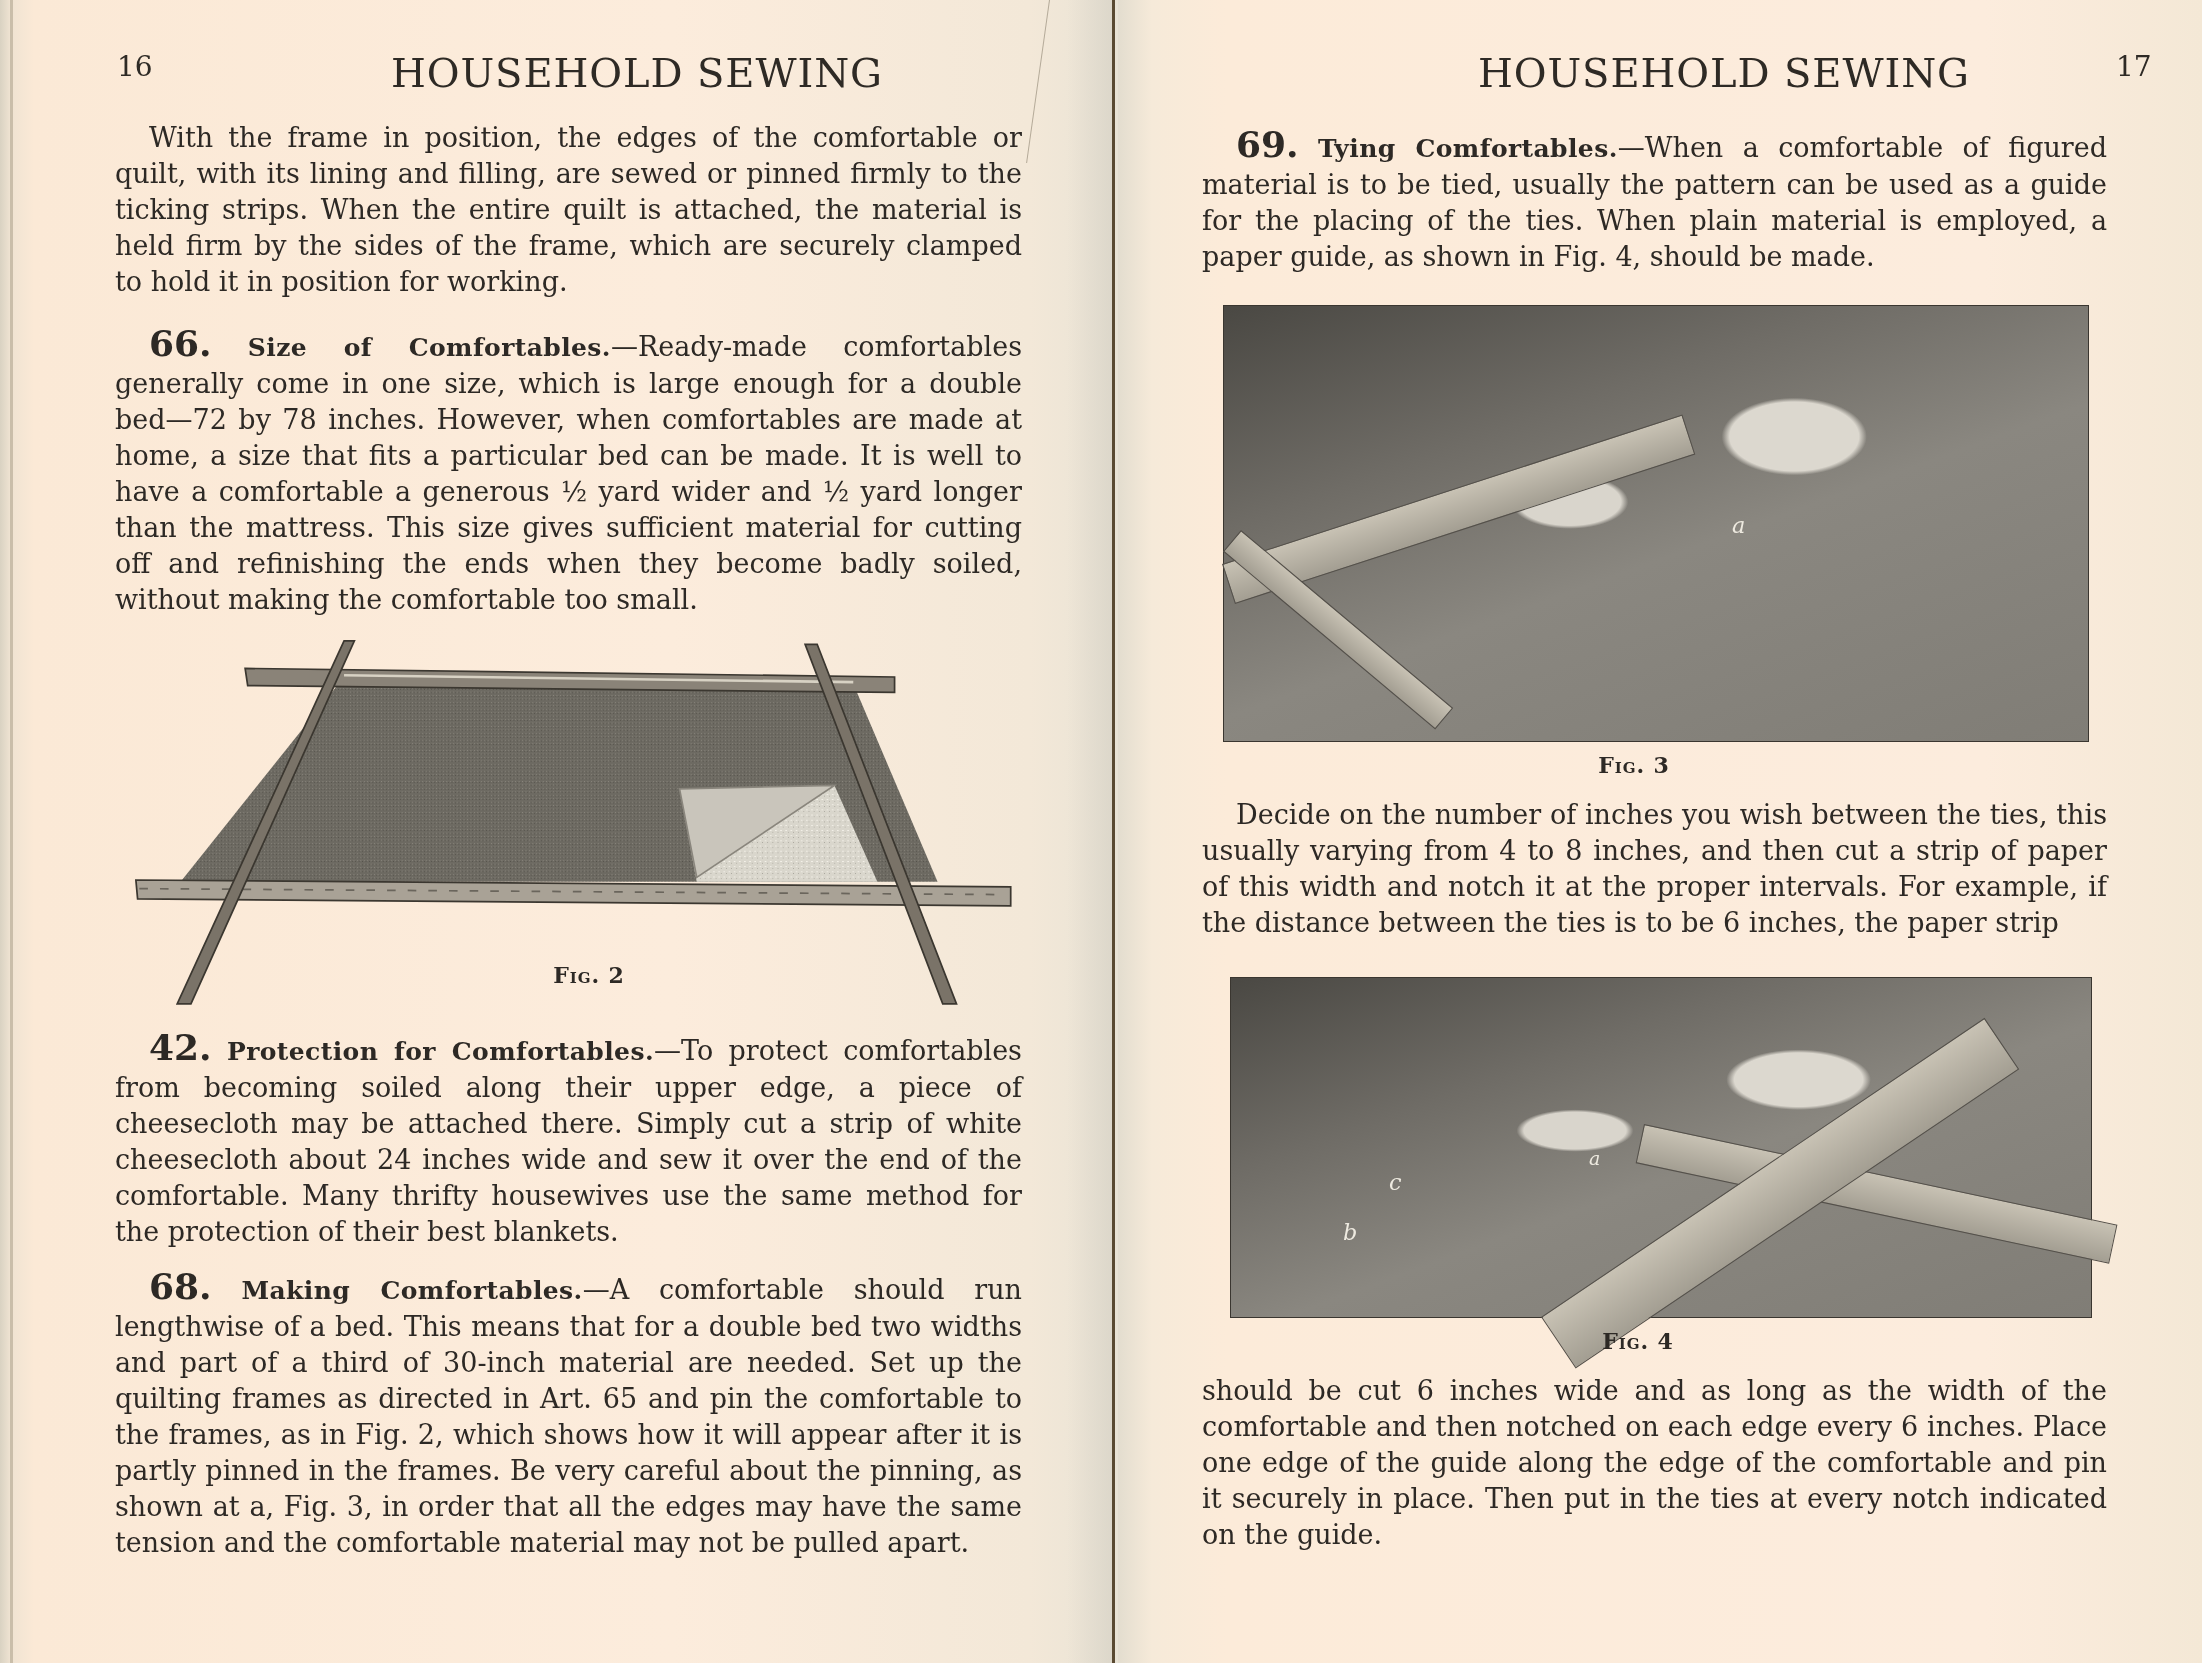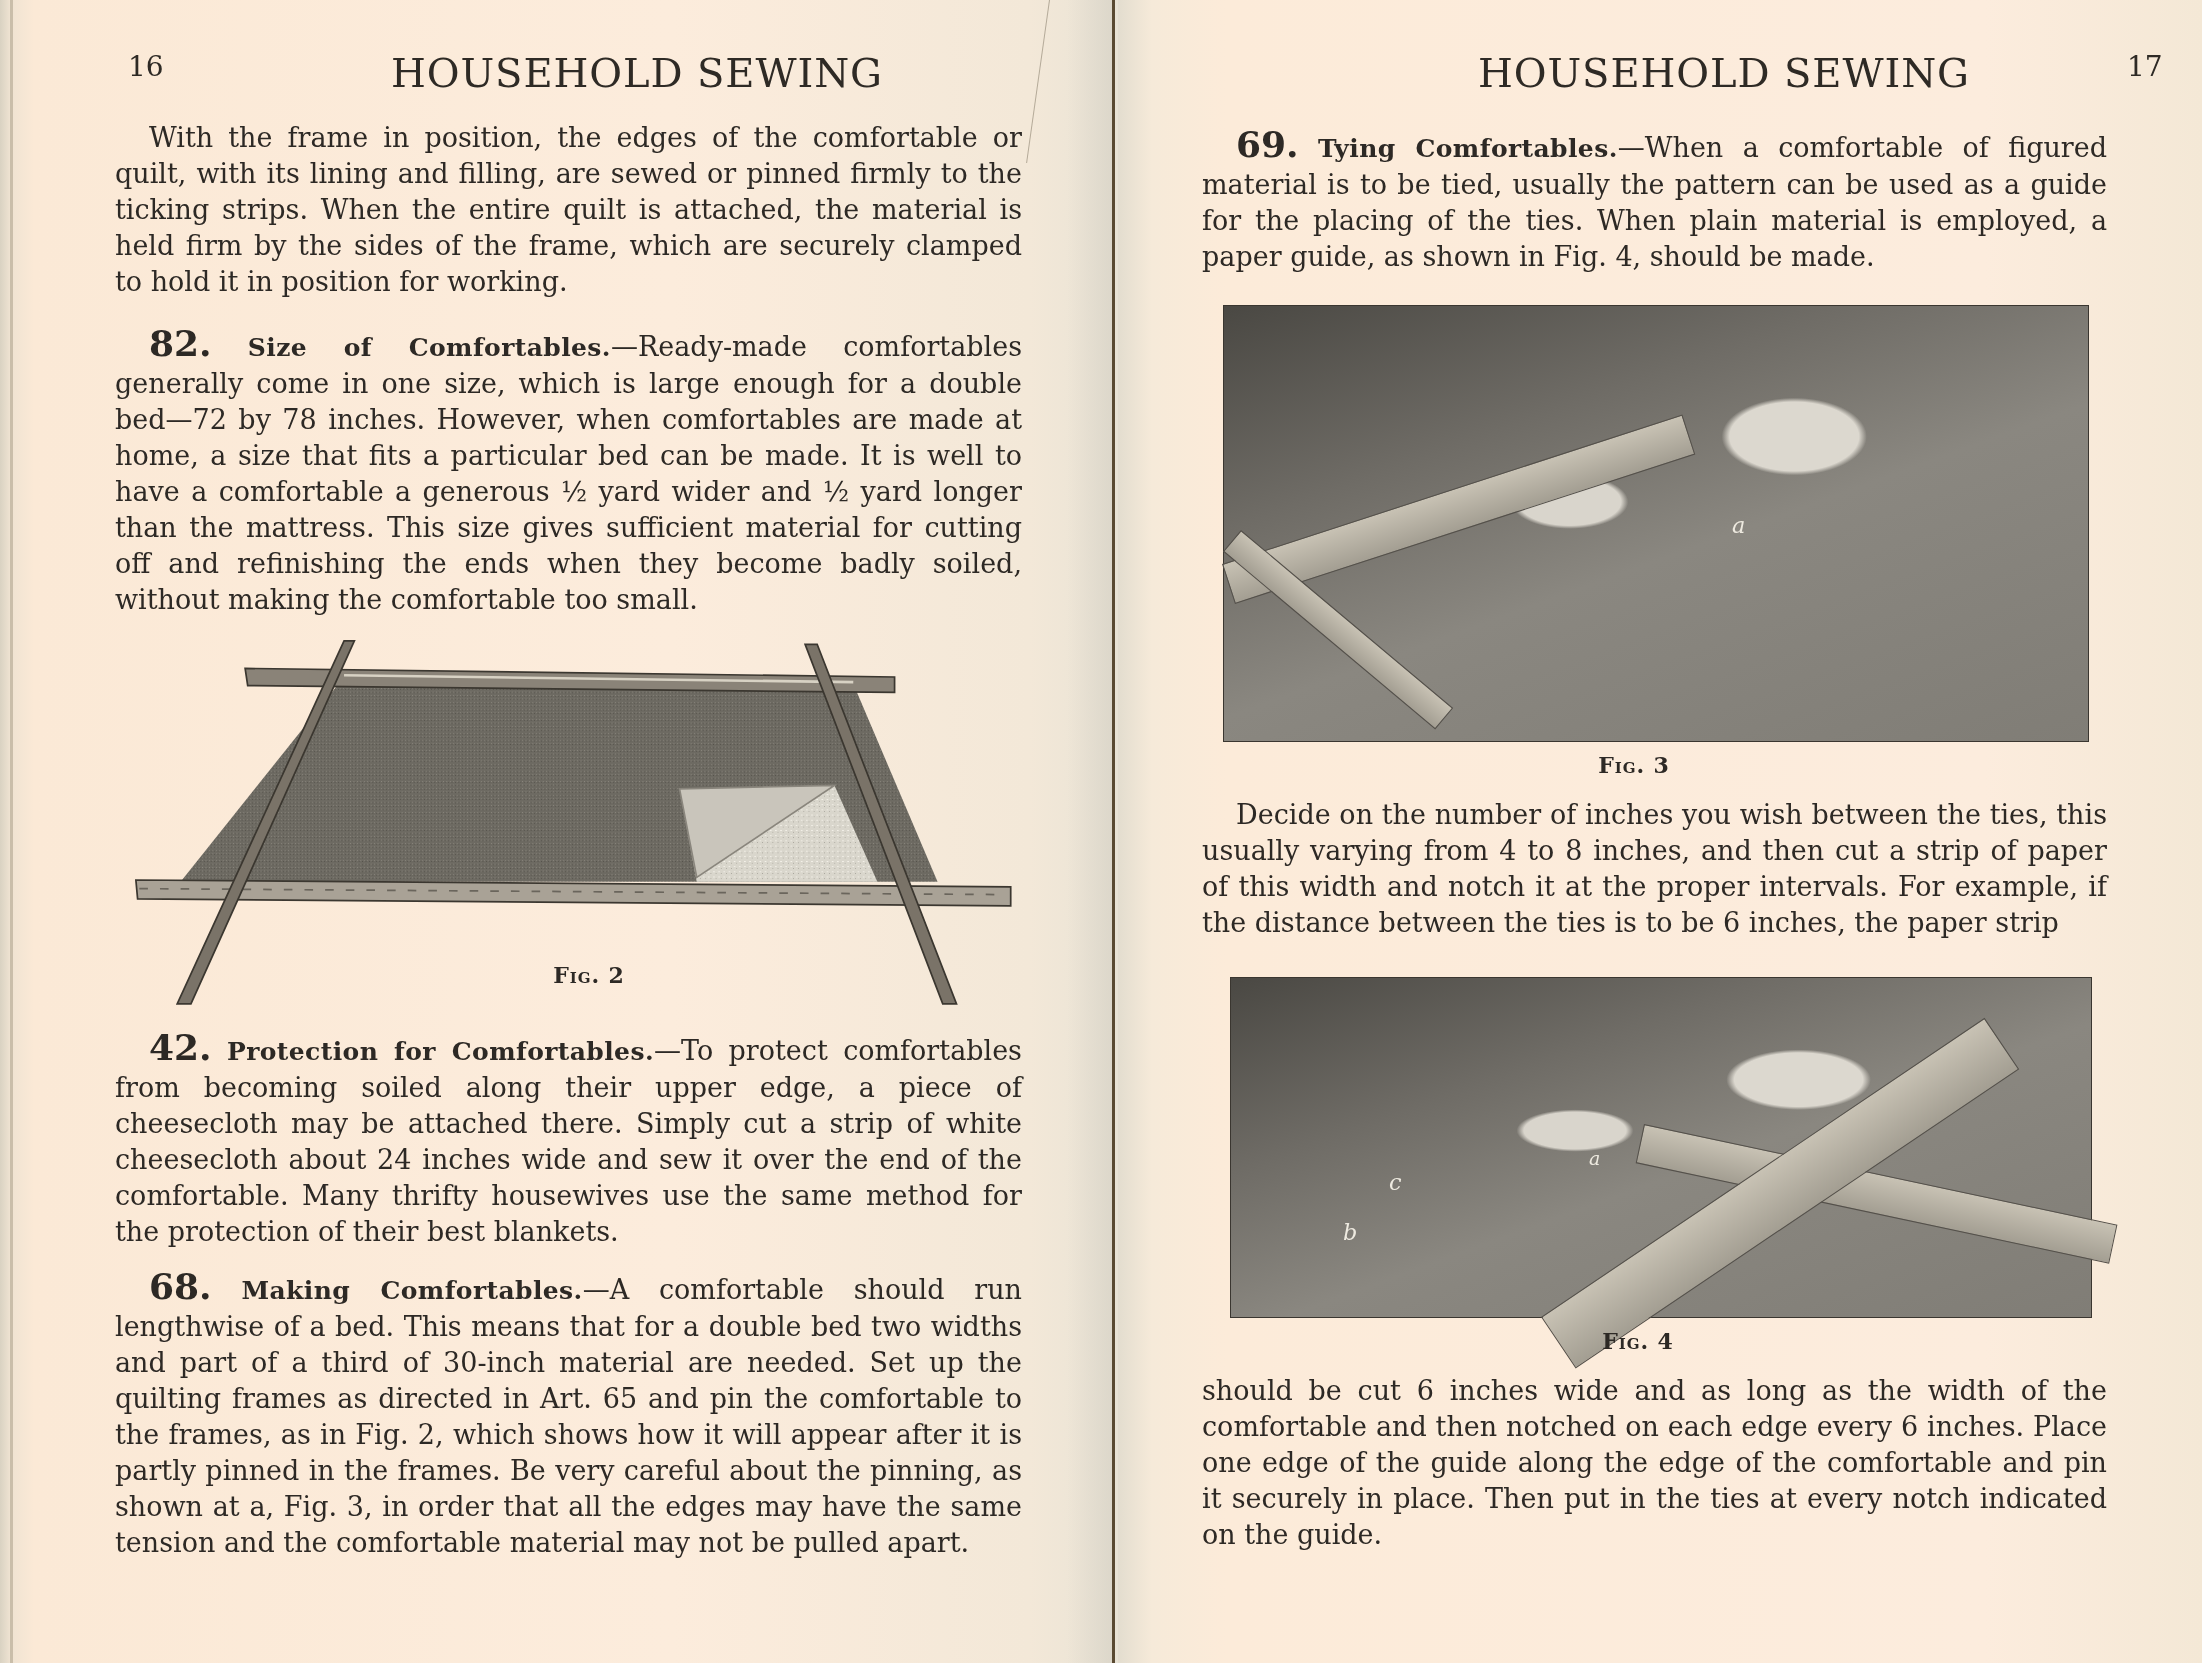--- a/index.html
+++ b/index.html
@@ -21,21 +21,21 @@
   .left-edge { position:absolute; left:10.3px; top:0; width:2.6px; height:1664px; background:#b9ae98; opacity:.7; }
   .gutter-line { position:absolute; left:1112px; top:0; width:2.6px; height:1664px; background:#5a4a32; }
   .gutter-shadow { position:absolute; left:1067px; top:0; width:45px; height:1664px;
     background: linear-gradient(90deg, rgba(220,214,200,0) 0%, rgba(215,210,198,.7) 100%); }
   .tear { position:absolute; left:1032px; top:0; width:17px; height:163px;
     border-right: 1.7px solid #8a806e; transform: skewX(-8deg); transform-origin: top; opacity:.6; }
 
   .running-head {
     position: absolute; top: 50px; font-size: 40px; letter-spacing: 0.9px; color:#2e2a25;
   }
-  .page-num { position:absolute; top: 50px; font-size: 28px; color:#2e2a25;margin-left:11px; }
+  .page-num { position:absolute; top: 50px; font-size: 28px; color:#2e2a25; }
 
   .text-block { position:absolute; font-size: 27px; line-height: 36px; text-align: justify; color:#2d2925; }
   .text-block p { margin: 0; }
   .para { text-indent: 34px; }
   .art-num { font-weight: bold; font-size: 36px; }
   .art-title { font-weight: bold; font-size: 25px; letter-spacing: 0.4px; }
 
   .figure { position:absolute; }
   .caption { position:absolute; font-size: 22px; font-variant: small-caps; font-weight: bold; letter-spacing: 0.9px; color:#2d2925; text-align:center; }
 
@@ -58,21 +58,21 @@
     <div class="left-edge"></div>
     <div class="page-num" style="left:117px;">16</div>
     <div class="running-head" style="left:391px;">HOUSEHOLD SEWING</div>
 
     <div class="text-block" style="left:115px; top:120px; width:907px;">
       <p class="para">With the frame in position, the edges of the comfortable or quilt, with its lining and filling, are sewed or pinned firmly to the ticking strips. When the entire quilt is attached, the material is held firm by the sides of the frame, which are securely clamped to hold it in position for working.</p>
     </div>
 
     <div class="text-block" style="left:115px; top:325px; width:907px;">
       <p class="para">
-        <span class="art-num">82.</span>
+        <span class="art-num">66.</span>
         <span class="art-title">Size of Comfortables.</span><span>—Ready-made comfortables generally come in one size, which is large enough for a double bed—72 by 78 inches. However, when comfortables are made at home, a size that fits a particular bed can be made. It is well to have a comfortable a generous ½ yard wider and ½ yard longer than the mattress. This size gives sufficient material for cutting off and refinishing the ends when they become badly soiled, without making the comfortable too small.</span>
       </p>
     </div>
 
     <div class="figure" style="left:129px; top:632px; width:886px; height:379px;">
       <svg width="886" height="379" viewBox="0 0 1030 440">
         <defs>
           <pattern id="grain" width="4" height="4" patternUnits="userSpaceOnUse">
             <rect width="4" height="4" fill="#6d6a62"></rect>
             <rect x="1" y="1" width="1" height="1" fill="#8a867d"></rect>

